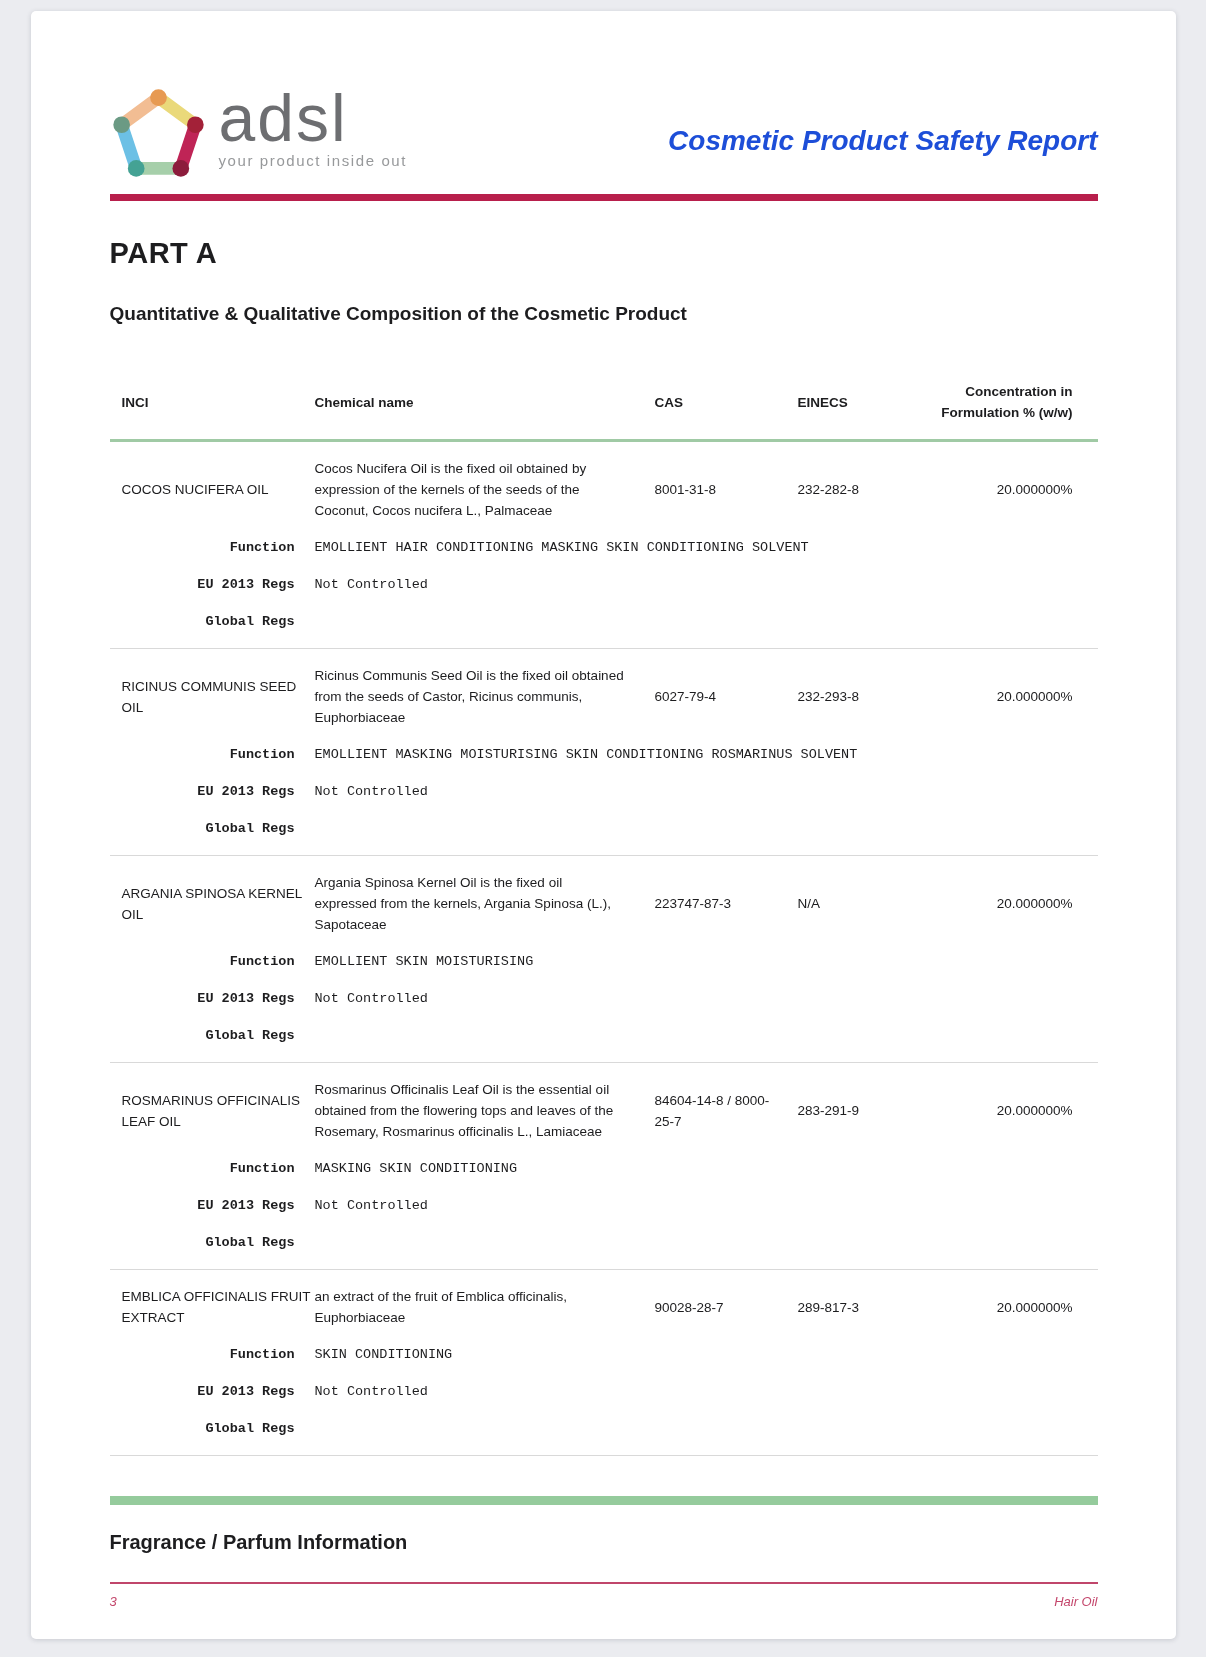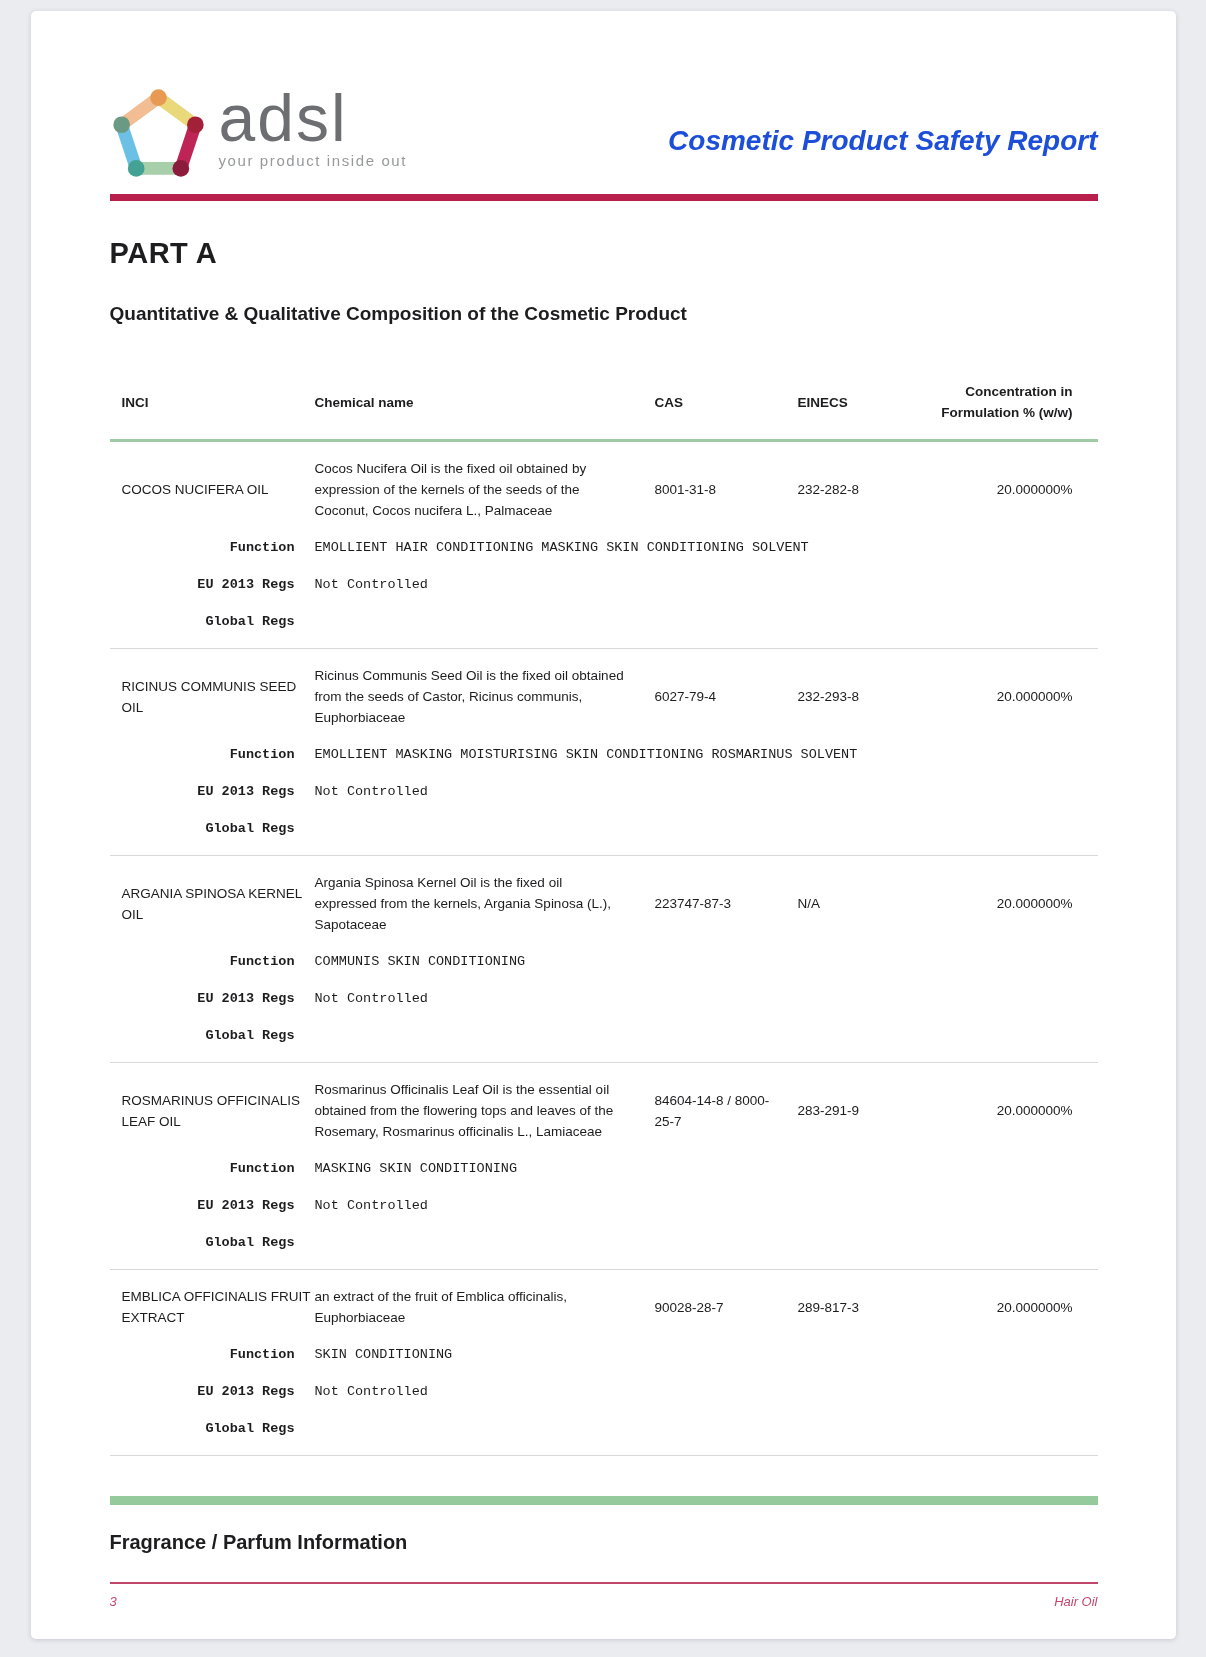--- a/index.html
+++ b/index.html
@@ -158,21 +158,21 @@
   <div class="group">
     <div class="grid row-main">
       <div class="col-inci">ARGANIA SPINOSA KERNEL OIL</div>
       <div class="col-chem">Argania Spinosa Kernel Oil is the fixed oil expressed from the kernels, Argania Spinosa (L.), Sapotaceae</div>
       <div class="col-cas">223747-87-3</div>
       <div>N/A</div>
       <div class="col-conc">20.000000%</div>
     </div>
     <div class="grid sub-row">
       <div class="sub-label">Function</div>
-      <div class="sub-value">COMMUNIS SKIN CONDITIONING</div>
+      <div class="sub-value">EMOLLIENT SKIN MOISTURISING</div>
     </div>
     <div class="grid sub-row">
       <div class="sub-label">EU 2013 Regs</div>
       <div class="sub-value">Not Controlled</div>
     </div>
     <div class="grid sub-row">
       <div class="sub-label">Global Regs</div>
       <div class="sub-value"></div>
     </div>
   </div>

